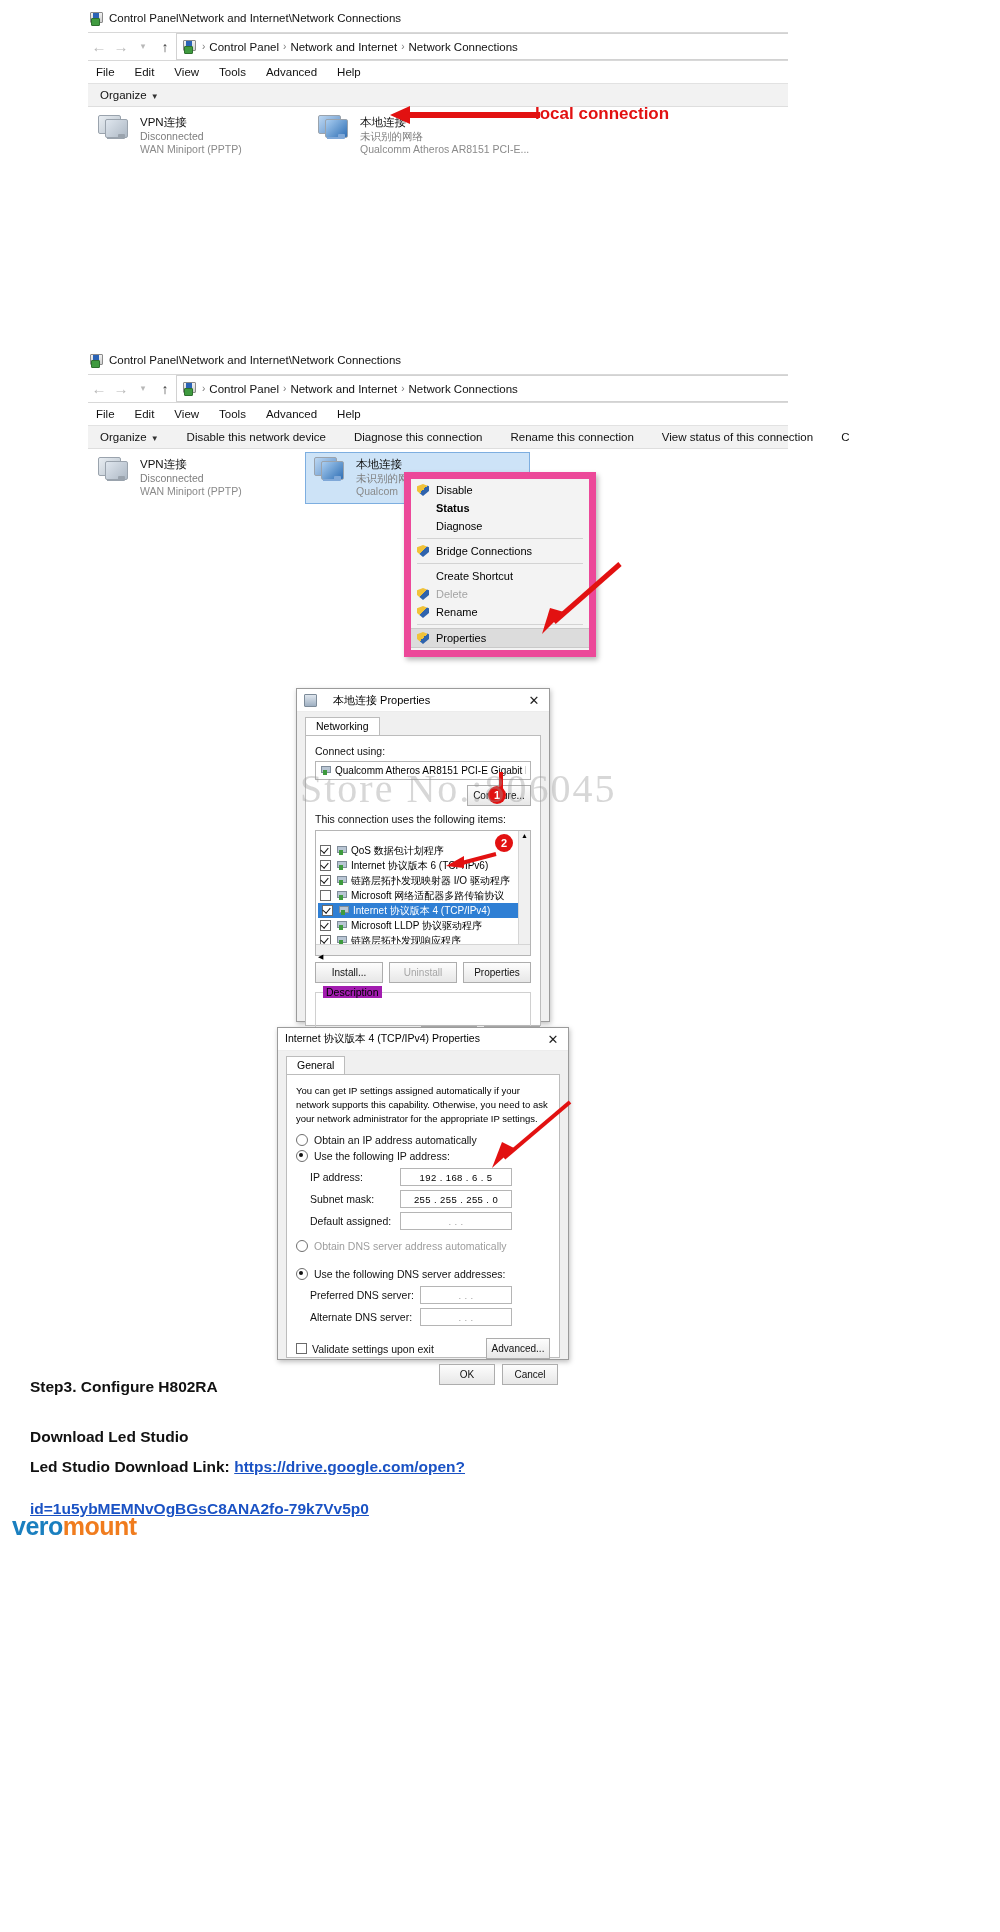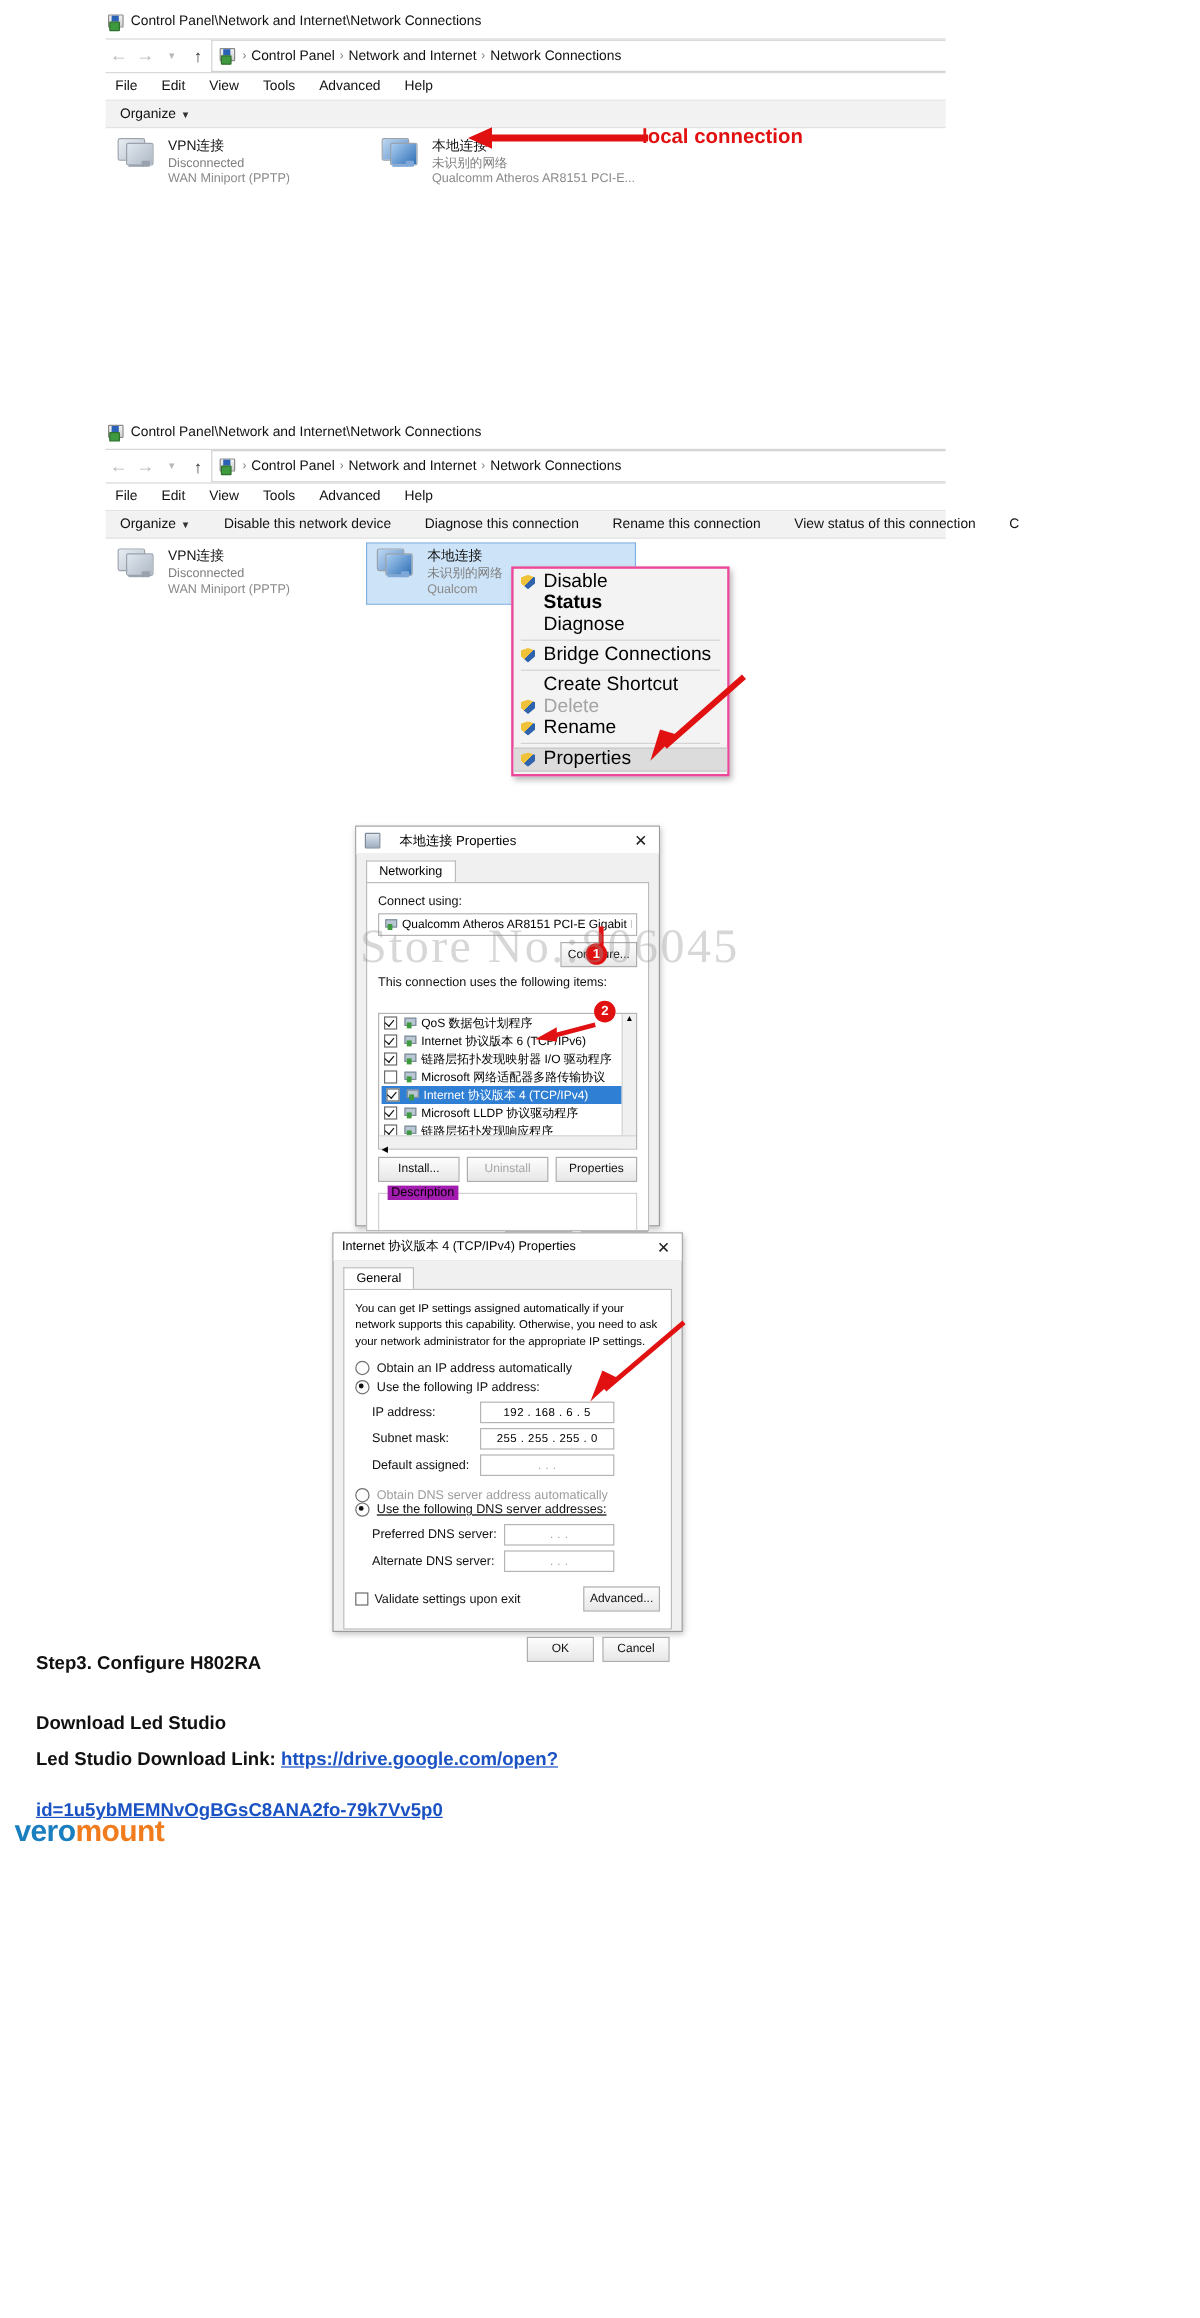--- a/index.html
+++ b/index.html
@@ -35,21 +35,21 @@
   .cord i{position:absolute;background:#9aa3ad;}
   .ctext{line-height:1.28;}
   .cname{font-size:11.5px;color:#111;font-weight:400;}
   .csub{font-size:10.5px;color:#7d7d7d;}
   .csub2{font-size:10.5px;color:#8a8a8a;}
   .sel{background:#cde3f7;outline:1px solid #7daee0;}
   
   .annot{position:absolute;color:#e21111;font-weight:bold;}
   .arrow{position:absolute;}
   
-  .ctxmenu{position:absolute;background:#f3f3f3;border:2px solid #ec4899;box-shadow:2px 3px 5px rgba(0,0,0,.28);padding:2px 0;font-size:16px;margin-left:22px;}
+  .ctxmenu{position:absolute;background:#f3f3f3;border:7px solid #ec4899;box-shadow:2px 3px 5px rgba(0,0,0,.28);padding:2px 0;font-size:11px;}
   .ctxitem{display:flex;align-items:center;height:18px;padding:0 22px 0 6px;gap:7px;white-space:nowrap;}
   .ctxitem.bold{font-weight:bold;}
   .ctxitem.dim{color:#a3a3a3;}
   .ctxitem.hl{background:#dcdcdc;border-top:1px solid #c9c9c9;border-bottom:1px solid #c9c9c9;}
   .shield{width:12px;height:12px;flex:none;position:relative;}
   .shield:before{content:"";position:absolute;inset:0;background:linear-gradient(135deg,#f0c23a 0 50%,#2f63ad 50% 100%);clip-path:polygon(50% 0,100% 18%,100% 58%,50% 100%,0 58%,0 18%);}
   .shield.blank:before{background:none;}
   .ctxsep{height:1px;background:#d3d3d3;margin:3px 6px;}
   
   .dlg{position:absolute;background:#f0f0f0;border:1px solid #9b9b9b;box-shadow:1px 2px 5px rgba(0,0,0,.25);}
@@ -302,21 +302,21 @@
   <div class="dlgbody" style="height:272px;">
     <div class="lbl">Connect using:</div>
     <div class="inputbox" style="margin-top:4px;">
       <span class="plug2"></span>
       <span style="overflow:hidden;white-space:nowrap;">Qualcomm Atheros AR8151 PCI-E Gigabit Ethernet Contrc</span>
     </div>
     <div style="display:flex;justify-content:flex-end;margin-top:5px;">
       <div class="btn" style="width:62px;">Configure...</div>
     </div>
     <div class="lbl" style="margin-top:7px;">This connection uses the following items:</div>
-    <div class="listbox" style="margin-top:19px;height:112px;padding-top:0;">
+    <div class="listbox" style="margin-top:5px;height:112px;padding-top:12px;">
       <div class="li">
           <span class="cb on"></span>
           <span class="plug2"></span>
           <span>QoS 数据包计划程序</span>
         </div>
       <div class="li">
           <span class="cb on"></span>
           <span class="plug2"></span>
           <span>Internet 协议版本 6 (TCP/IPv6)</span>
         </div>
@@ -415,21 +415,21 @@
       <div class="row">
         <span class="lbl" style="width:84px;">Default assigned:</span>
         <span class="field dim" style="width:110px;">.   .   .</span>
       </div>
     </div>
 
     <div class="row dim" style="margin-top:10px;">
       <span class="radio"></span>
       <span class="lbl dim">Obtain DNS server address automatically</span>
     </div>
-    <div class="row" style="margin-top:0;text-decoration:underline;">
+    <div class="row" style="margin-top:16px;">
       <span class="radio on"></span>
       <span class="lbl">Use the following DNS server addresses:</span>
     </div>
 
     <div style="margin-left:14px;margin-top:6px;">
       <div class="row" style="margin-bottom:4px;">
         <span class="lbl" style="width:104px;">Preferred DNS server:</span>
         <span class="field dim" style="width:90px;">.   .   .</span>
       </div>
       <div class="row">

